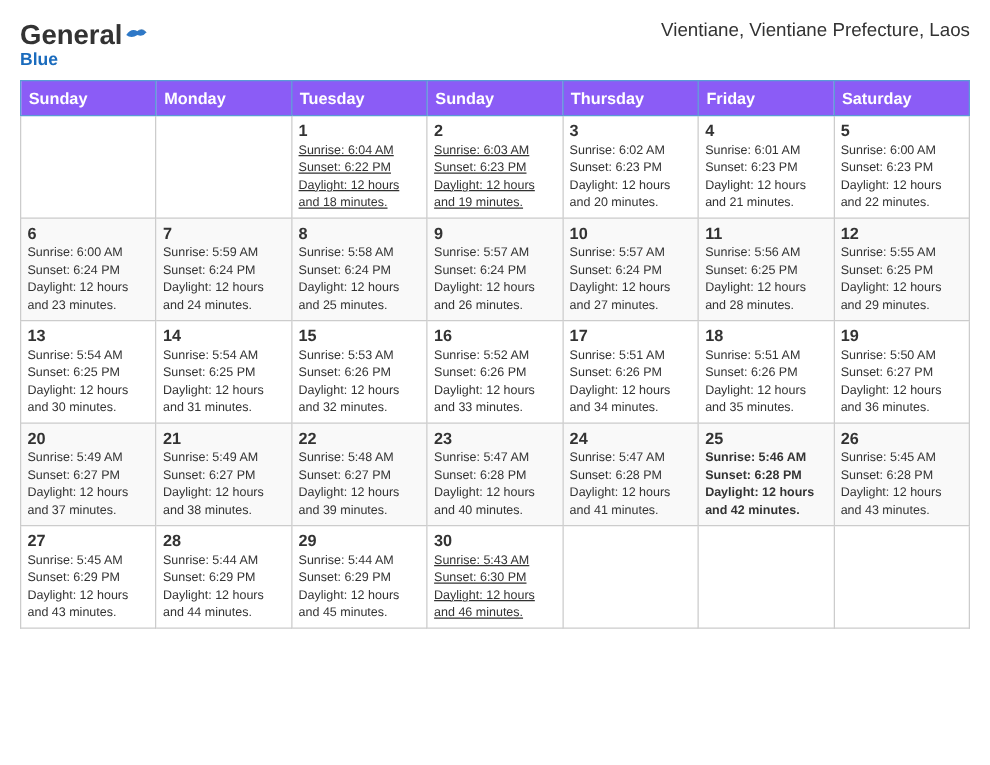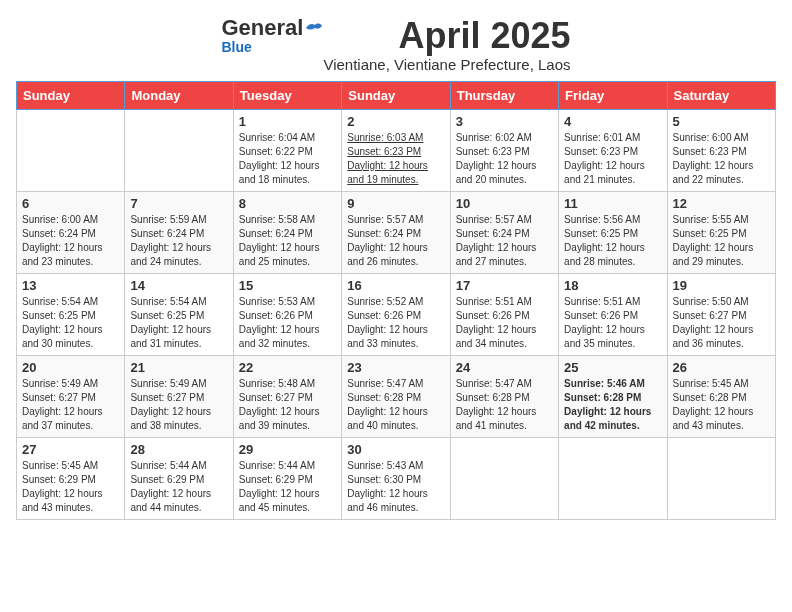--- a/index.html
+++ b/index.html
@@ -5,21 +5,21 @@
     * { box-sizing: border-box; margin: 0; padding: 0; }
     body {
       font-family: Arial, sans-serif;
       background: #fff;
       width: 792px;
       min-height: 612px;
       padding: 16px;
     }
     .header {
       display: flex;
-      justify-content: center;
+      justify-content: space-between;
       align-items: flex-start;
       margin-bottom: 8px;
     }
     .logo {
       display: flex;
       flex-direction: column;
       line-height: 1.1;
     }
     .logo-general {
       font-size: 22px;
@@ -50,21 +50,21 @@
     .location {
       font-size: 15px;
       color: #333;
     }
     .calendar {
       width: 100%;
       border-collapse: collapse;
       border: 1px solid #ccc;
     }
     .calendar th {
-      background-color: #ef4444;
+      background-color: #8b5cf6;
       color: #fff;
       font-size: 13px;
       font-weight: bold;
       padding: 6px 6px;
       text-align: left;
       border: 1px solid #5a9bd6;
     }
     .calendar td {
       vertical-align: top;
       border: 1px solid #ccc;
@@ -101,21 +101,20 @@
     <div style="display:flex;align-items:center;">
       <span class="logo-general">General</span>
       <svg class="logo-bird" viewBox="0 0 36 28" xmlns="http://www.w3.org/2000/svg">
         <path d="M2,14 Q10,2 20,8 Q28,2 34,10 Q28,18 20,14 Q10,20 2,14Z" fill="#2e78c7"></path>
         <path d="M20,8 Q28,2 34,10" stroke="#1a5fa0" stroke-width="1" fill="none"></path>
       </svg>
     </div>
     <span class="logo-blue">Blue</span>
   </div>
   <div class="title-block">
-    <div class="month-year">April 2025</div>
     <div class="location">Vientiane, Vientiane Prefecture, Laos</div>
   </div>
 </div>
 
 <table class="calendar">
   <thead>
     <tr>
     <th>Sunday</th>
         <th>Monday</th>
         <th>Tuesday</th>
@@ -124,21 +123,21 @@
         <th>Friday</th>
         <th>Saturday</th>
       </tr>
   </thead>
   <tbody id="calendar-body">
   <tr>
         <td class="empty-cell"></td>
         <td class="empty-cell"></td>
         <td>
           <span class="day-num">1</span>
-          <div class="day-info" style="white-space: pre-line;">Sunrise: 6:04 AM
+          <div class="day-info" style="white-space: pre-line; text-decoration: underline;">Sunrise: 6:04 AM
 Sunset: 6:22 PM
 Daylight: 12 hours and 18 minutes.</div>
         </td>
         <td>
           <span class="day-num">2</span>
           <div class="day-info" style="white-space: pre-line; text-decoration: underline;">Sunrise: 6:03 AM
 Sunset: 6:23 PM
 Daylight: 12 hours and 19 minutes.</div>
         </td>
         <td>
@@ -306,21 +305,21 @@
 Daylight: 12 hours and 44 minutes.</div>
         </td>
         <td>
           <span class="day-num">29</span>
           <div class="day-info" style="white-space: pre-line;">Sunrise: 5:44 AM
 Sunset: 6:29 PM
 Daylight: 12 hours and 45 minutes.</div>
         </td>
         <td>
           <span class="day-num">30</span>
-          <div class="day-info" style="white-space: pre-line;">Sunrise: 5:43 AM
+          <div class="day-info" style="white-space: pre-line; text-decoration: underline;">Sunrise: 5:43 AM
 Sunset: 6:30 PM
 Daylight: 12 hours and 46 minutes.</div>
         </td>
         <td class="empty-cell"></td>
         <td class="empty-cell"></td>
         <td class="empty-cell"></td>
       </tr>
     </tbody>
 </table>
 

